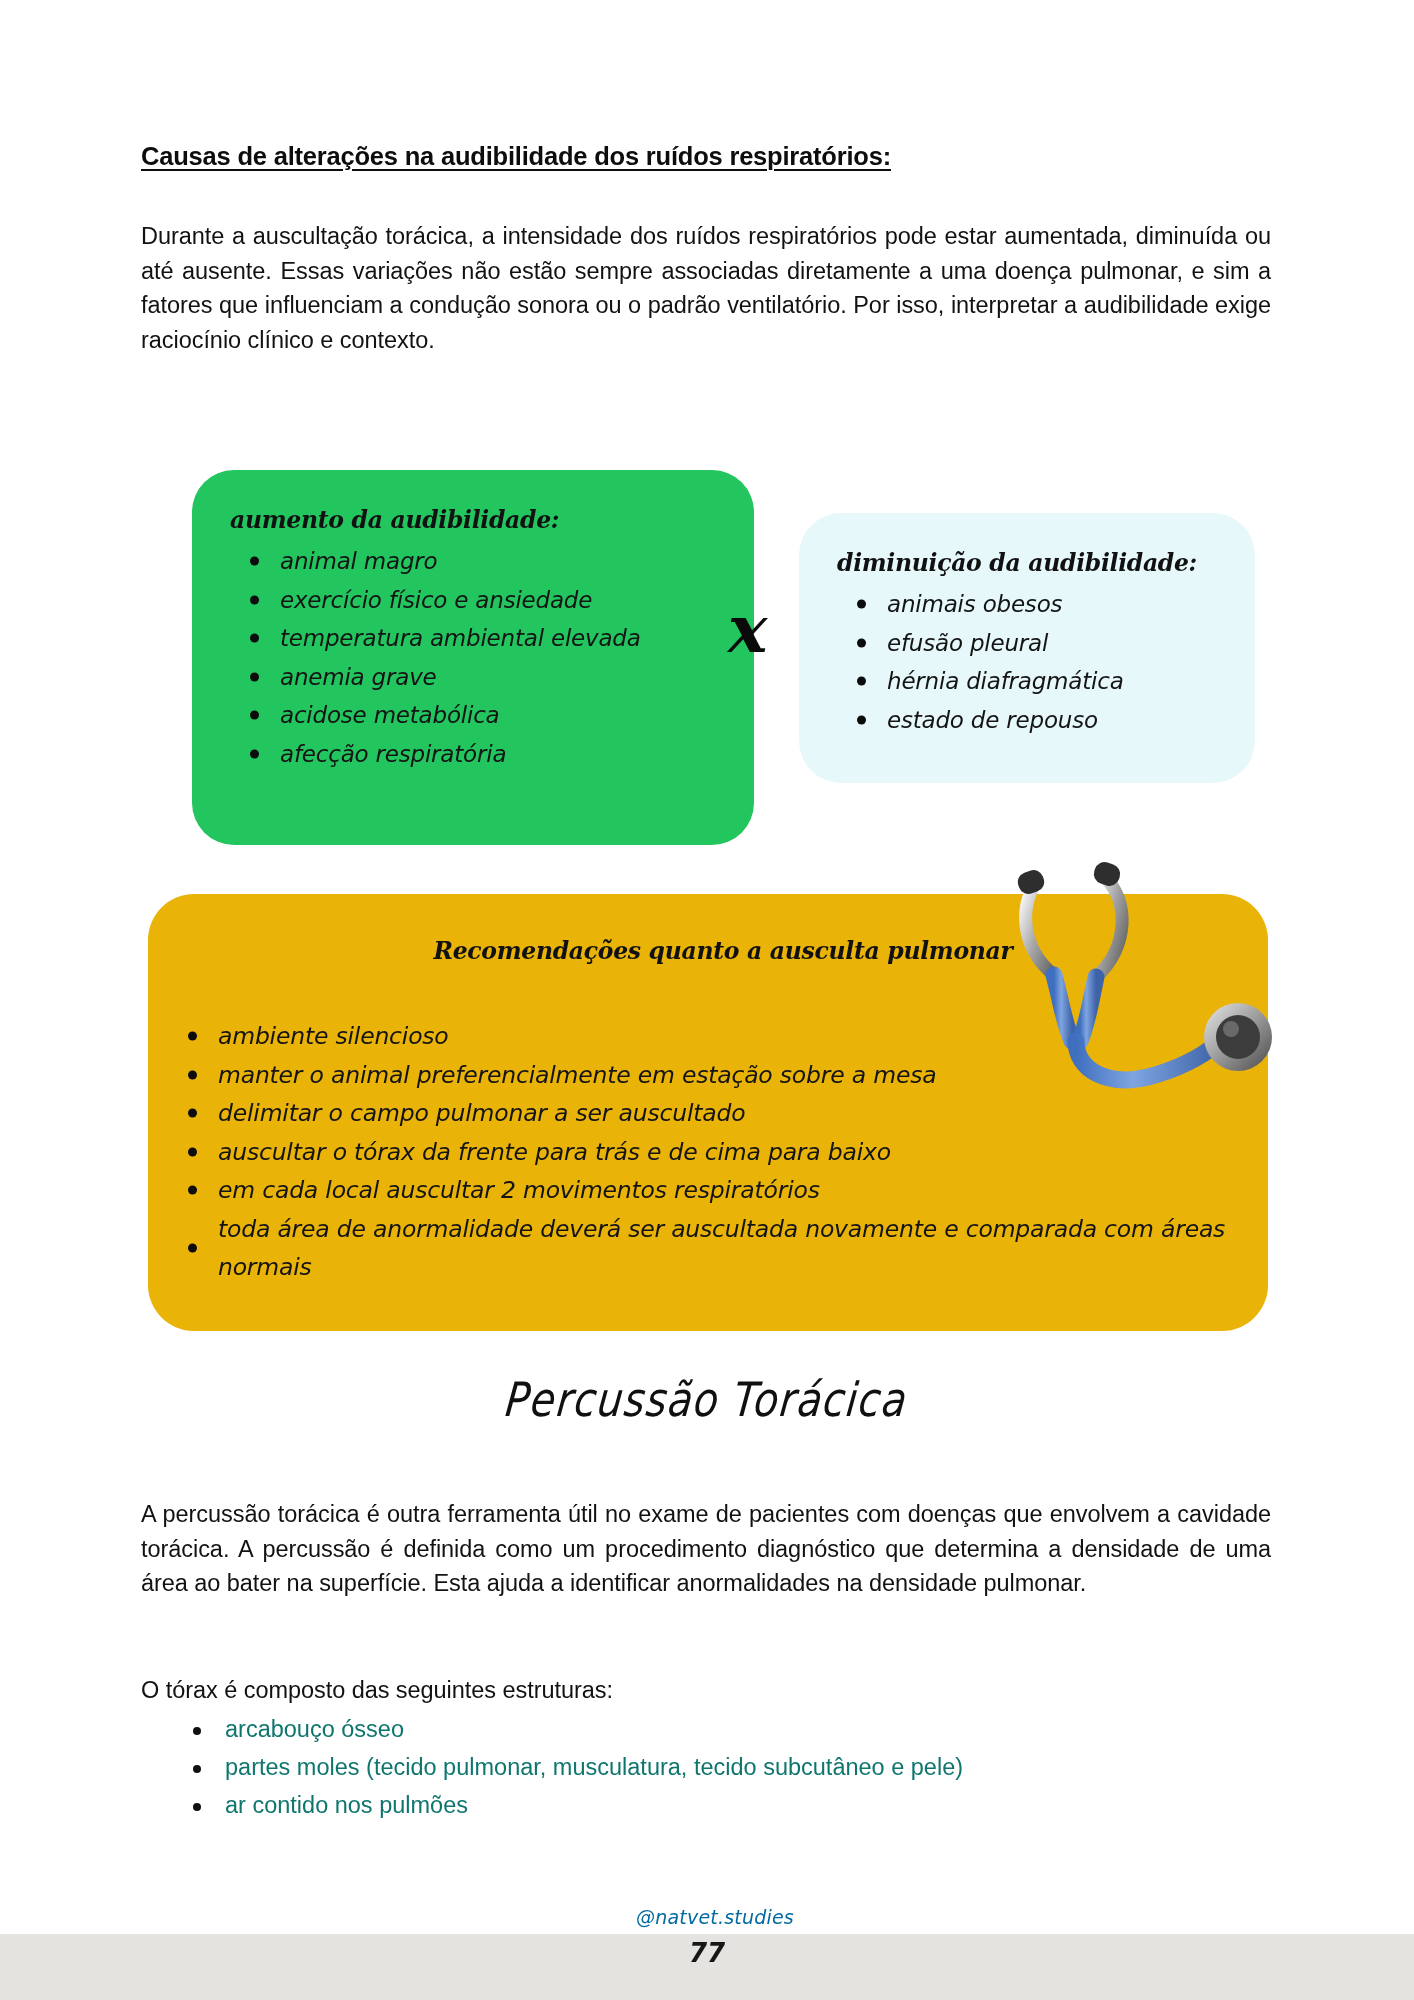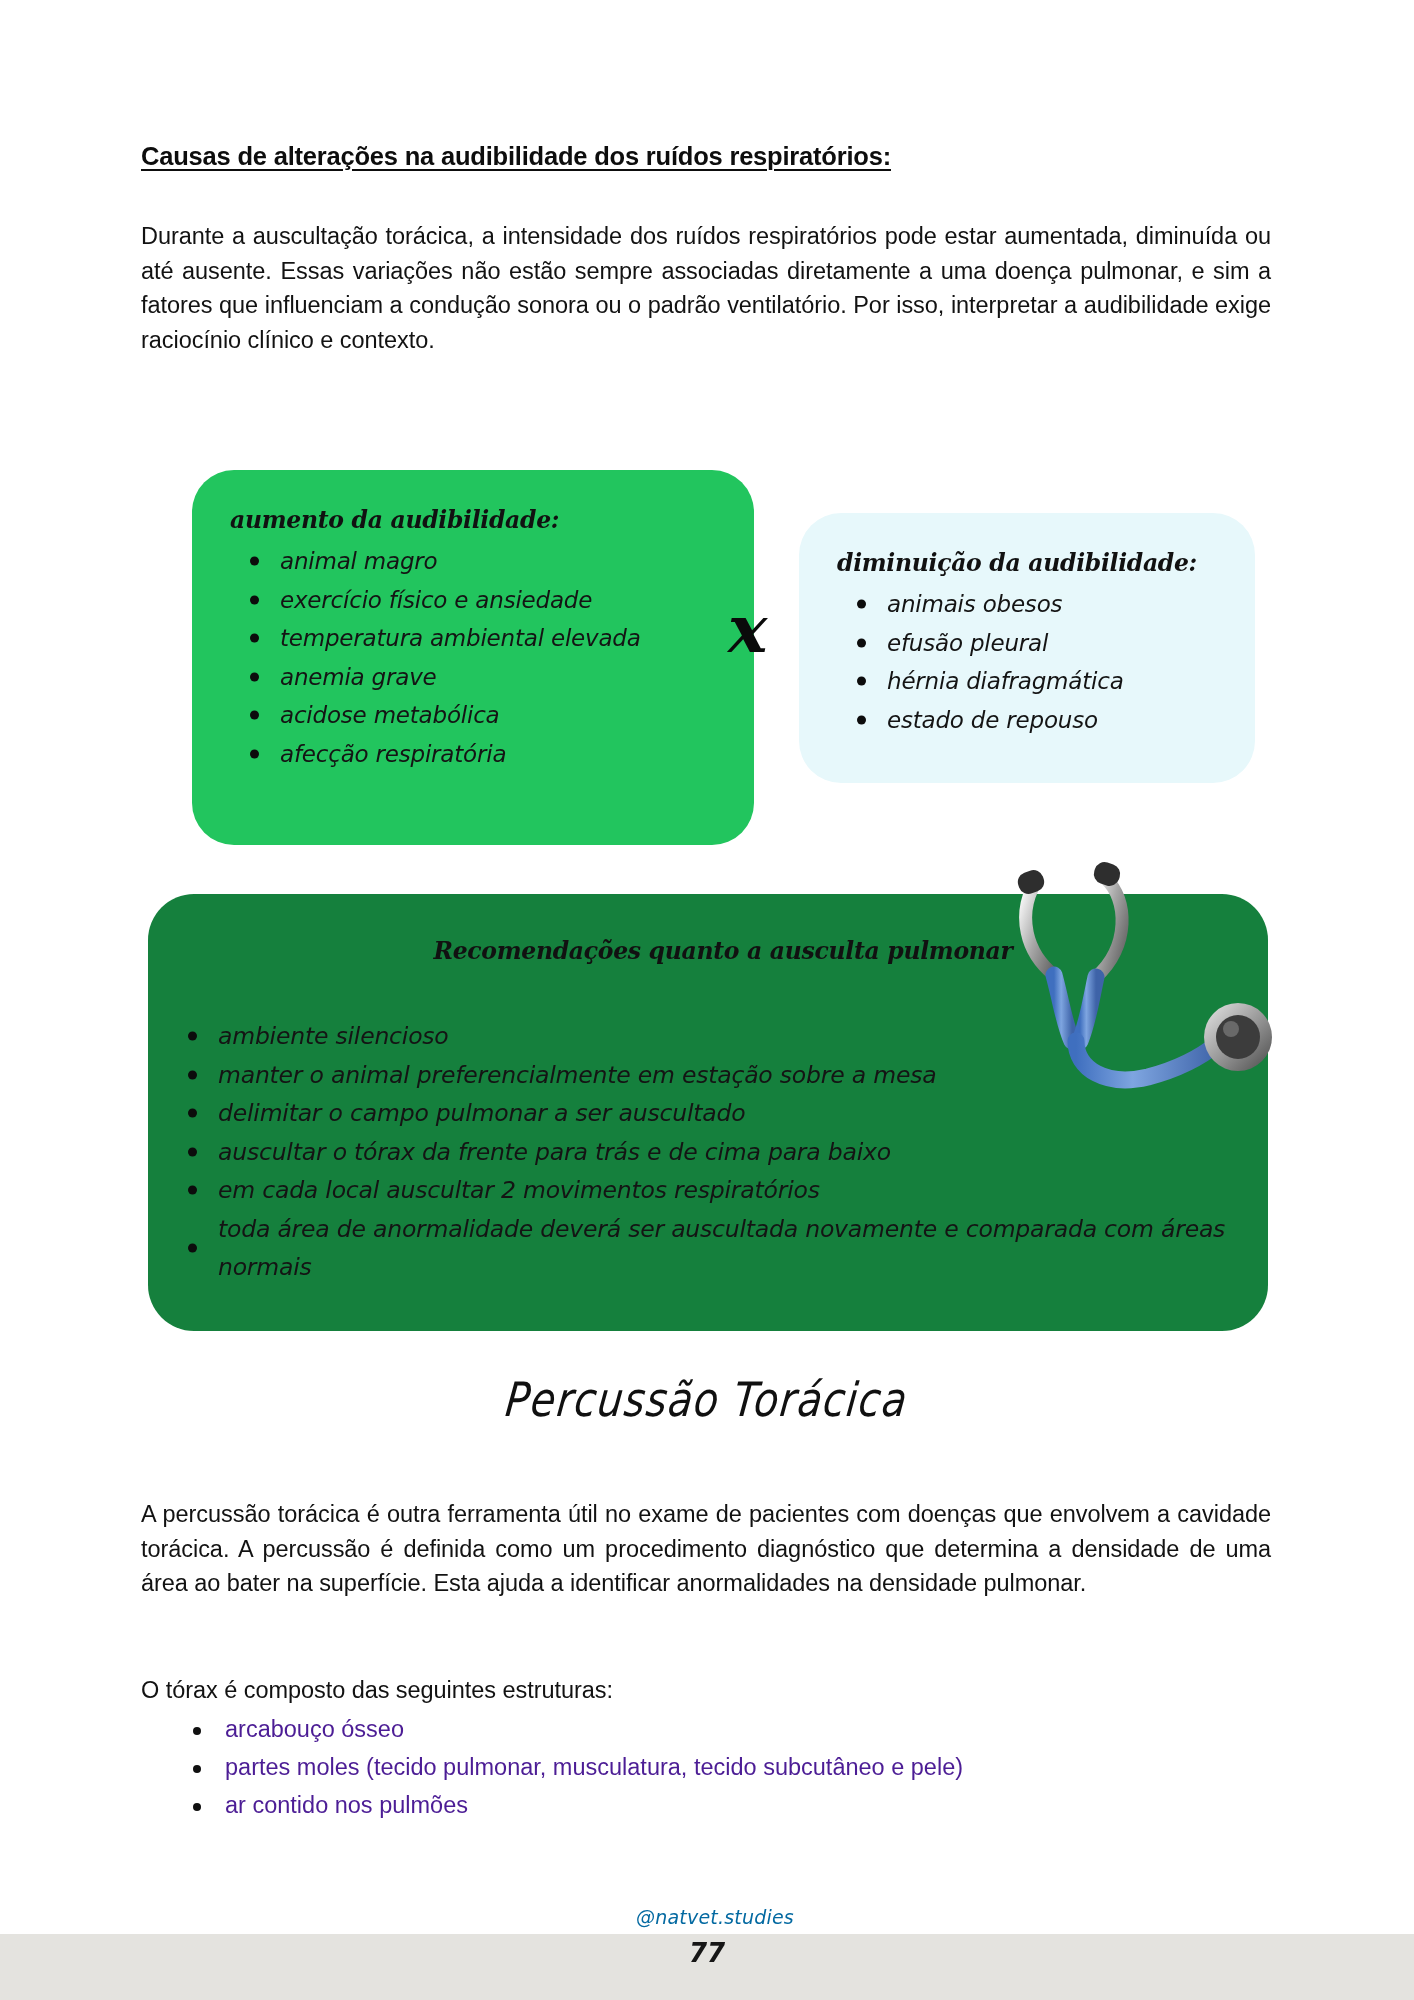--- a/index.html
+++ b/index.html
@@ -80,21 +80,21 @@
     width: 456px;
     height: 270px;
     background: #e7f8fb;
   }
 
   #box-recomendacoes {
     left: 148px;
     top: 894px;
     width: 1120px;
     height: 437px;
-    background: #15803d;
+    background: #eab308;
     border-radius: 46px;
     overflow: hidden;
   }
 
   .box-title {
     font-family: "DejaVu Serif", serif;
     font-weight: bold;
     font-style: italic;
     font-size: 23.5px;
     color: #111;
@@ -216,21 +216,21 @@
     margin: 0;
     padding: 0;
     list-style: none;
     width: 1080px;
   }
   ul.plain-list li {
     position: relative;
     padding-left: 62px;
     font-size: 23.5px;
     line-height: 38px;
-    color: #4c1d95;
+    color: #0f766e;
   }
   ul.plain-list li::before {
     content: "";
     position: absolute;
     left: 30px;
     top: 17px;
     width: 8px;
     height: 8px;
     border-radius: 50%;
     background: #101010;

